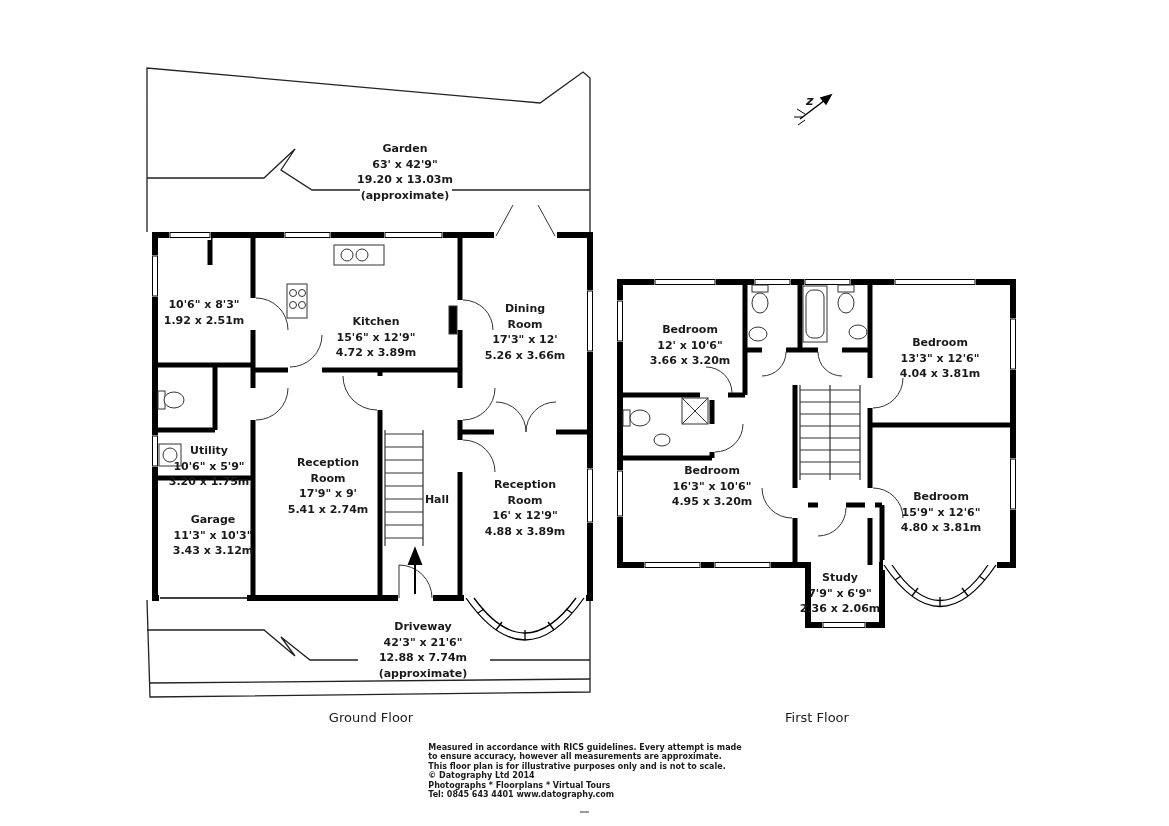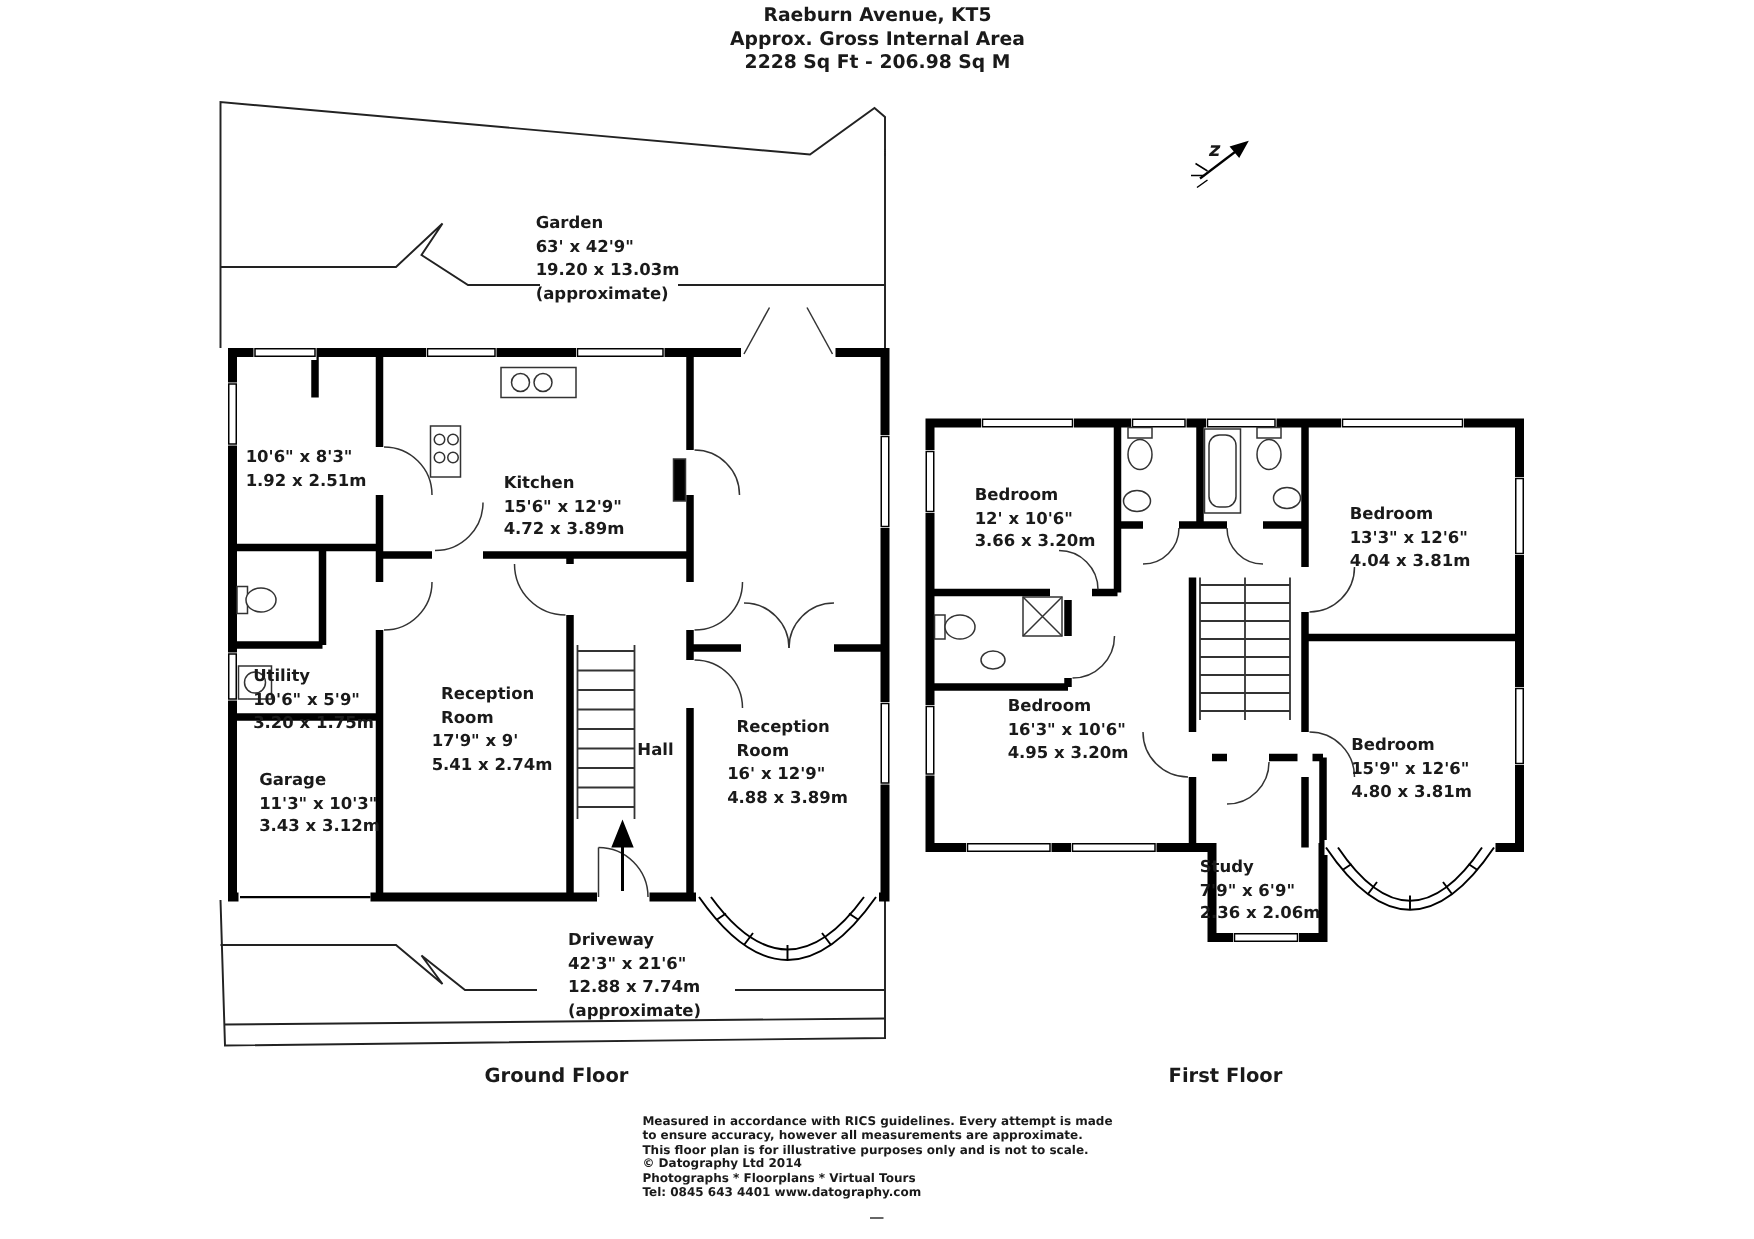--- a/index.html
+++ b/index.html
@@ -2,27 +2,27 @@
 <html><head>
 <meta charset="utf-8">
 <style>
   *{margin:0;padding:0;box-sizing:border-box}
   html,body{background:#fff}
   .page{position:relative;width:1169px;height:826px;background:#fff;overflow:hidden;
         font-family:"DejaVu Sans","Liberation Sans",sans-serif;color:#1a1a1a}
   .page svg{position:absolute;left:0;top:0}
   .header{position:absolute;left:585px;top:2px;transform:translateX(-50%);text-align:center;
           font-size:12.5px;font-weight:bold;line-height:15.5px;white-space:nowrap}
-  .room-label{position:absolute;transform:translateX(-50%);text-align:left;font-weight:bold;
+  .room-label{position:absolute;transform:translateX(-50%);text-align:center;font-weight:bold;
               font-size:11px;line-height:15.5px;white-space:nowrap}
   .room-label div:empty{display:none}
   .nm-wrap{white-space:normal;margin:0 auto}
   .w68{width:68px}
   .w52{width:52px}
-  .floor-label{position:absolute;transform:translateX(-50%);font-size:13px;font-weight:bold;white-space:nowrap}
+  .floor-label{position:absolute;transform:translateX(-50%);font-size:13px;font-weight:normal;white-space:nowrap}
   .footer{position:absolute;left:585px;top:743px;transform:translateX(-50%);text-align:left;
           font-size:8px;font-weight:bold;line-height:9.4px;white-space:nowrap}
   .compass-z{position:absolute;left:806px;top:93px;font-size:13px;font-weight:bold;font-style:italic}
 </style>
 </head>
 <body>
 
 <div class="page">
 
   <svg width="1169" height="826" viewBox="0 0 1169 826">
@@ -229,25 +229,20 @@
 
     <g stroke="#000" stroke-width="1.5" fill="#000">
       <path d="M800,119 L829,97" fill="none"></path>
       <polygon points="831,95 821,98 826,104"></polygon>
       <path d="M797,109 L805,114 M794,117 L803,117 M798,125 L805,120" fill="none" stroke-width="1"></path>
     </g>
 
     <path d="M580,812 H589" stroke="#333" stroke-width="1"></path>
   </svg>
 
-  <div class="header">
-    <div>Raeburn Avenue, KT5</div>
-    <div>Approx. Gross Internal Area</div>
-    <div>2228 Sq Ft - 206.98 Sq M</div>
-  </div>
 
   <div class="compass-z">z</div>
 
   <div class="room-label" style="left:405px;top:141px">
     <div>Garden</div>
     <div>63' x 42'9"</div>
     <div>19.20 x 13.03m</div>
     <div>(approximate)</div>
   </div>
 
@@ -256,20 +251,25 @@
     <div>10'6" x 8'3"</div>
     <div>1.92 x 2.51m</div>
   </div>
 
   <div class="room-label" style="left:376px;top:314px">
     <div>Kitchen</div>
     <div>15'6" x 12'9"</div>
     <div>4.72 x 3.89m</div>
   </div>
 
+  <div class="room-label" style="left:525px;top:301px">
+    <div class="nm-wrap w52">Dining Room</div>
+    <div>17'3" x 12'</div>
+    <div>5.26 x 3.66m</div>
+  </div>
 
   <div class="room-label" style="left:209px;top:443px">
     <div>Utility</div>
     <div>10'6" x 5'9"</div>
     <div>3.20 x 1.75m</div>
   </div>
 
   <div class="room-label" style="left:328px;top:455px">
     <div class="nm-wrap w68">Reception Room</div>
     <div>17'9" x 9'</div>

